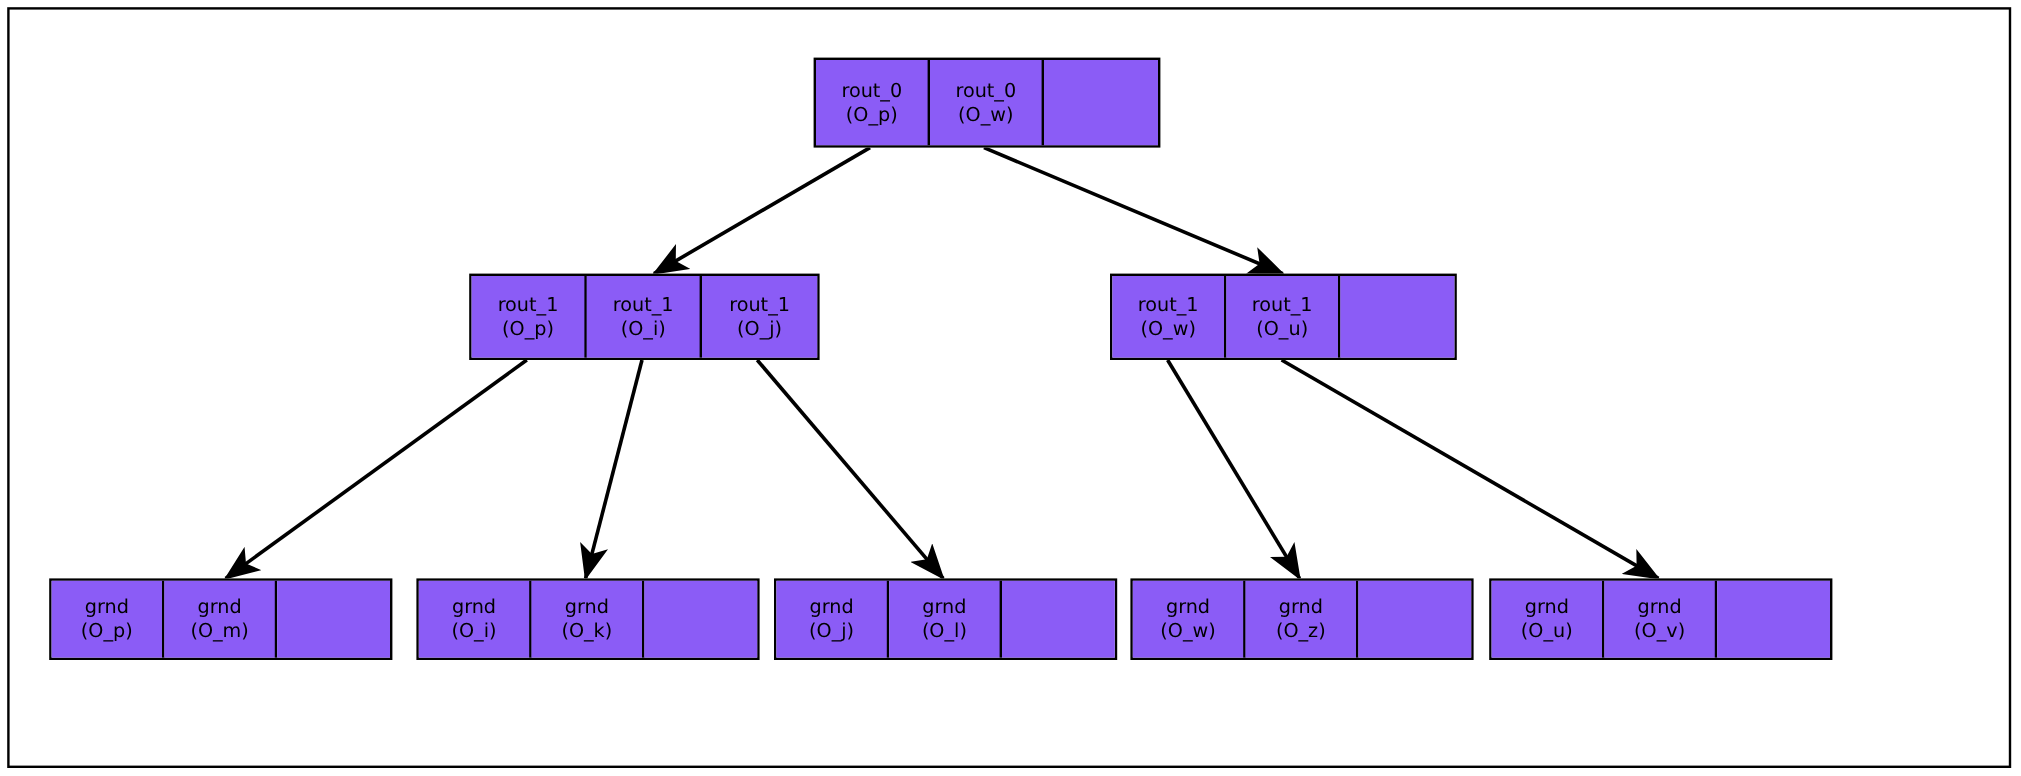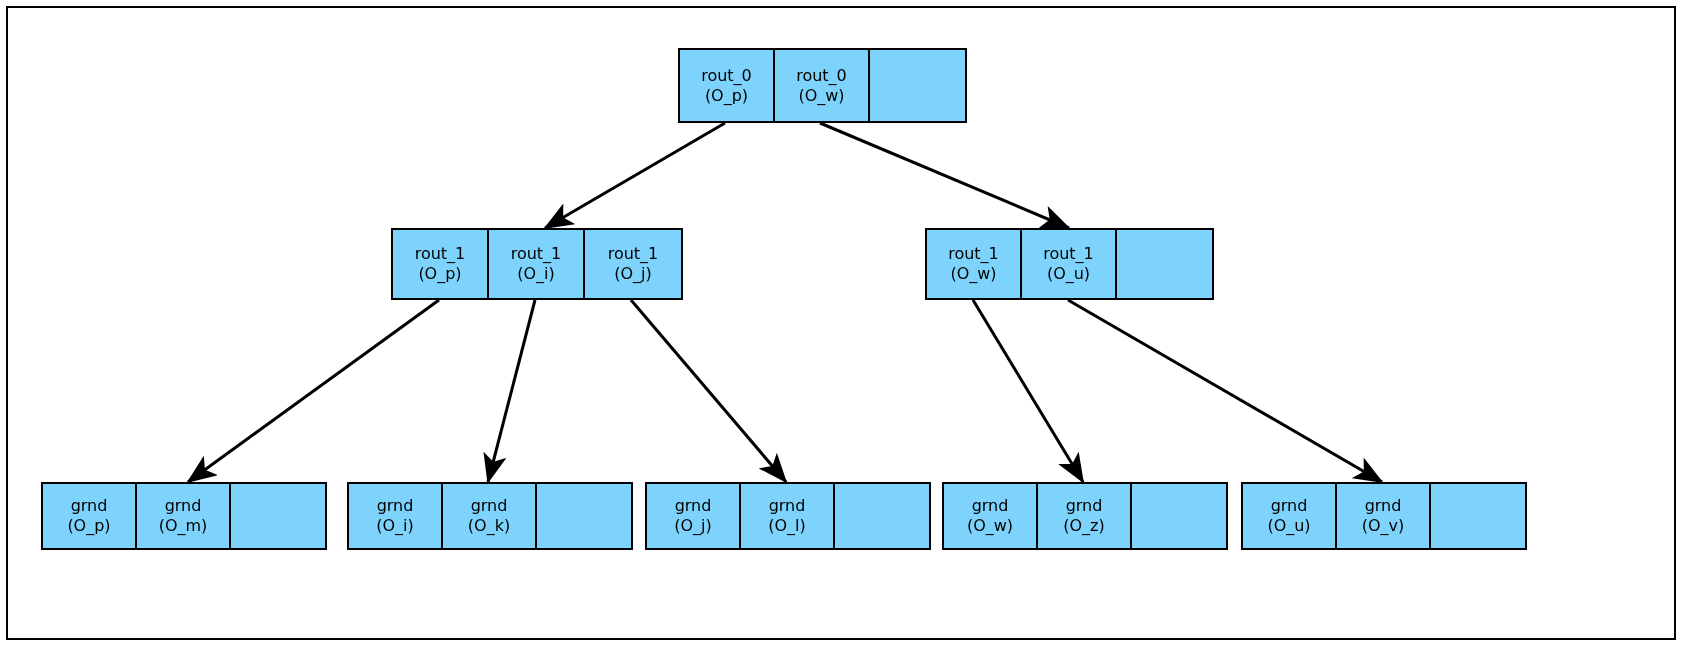--- a/index.html
+++ b/index.html
@@ -42,21 +42,21 @@
     border: 2px solid #000000;
     background: #ffffff;
   }
   .cell {
     box-sizing: border-box;
     display: flex;
     flex-direction: column;
     align-items: center;
     justify-content: center;
     border-right: 2px solid #000000;
-    background: #7dd3fc;
+    background: #8b5cf6;
     color: #000000;
     font-size: 16px;
     line-height: 1.22;
     white-space: nowrap;
   }
   .cell:last-child {
     border-right: none;
   }
   .cell .l1,
   .cell .l2 {

